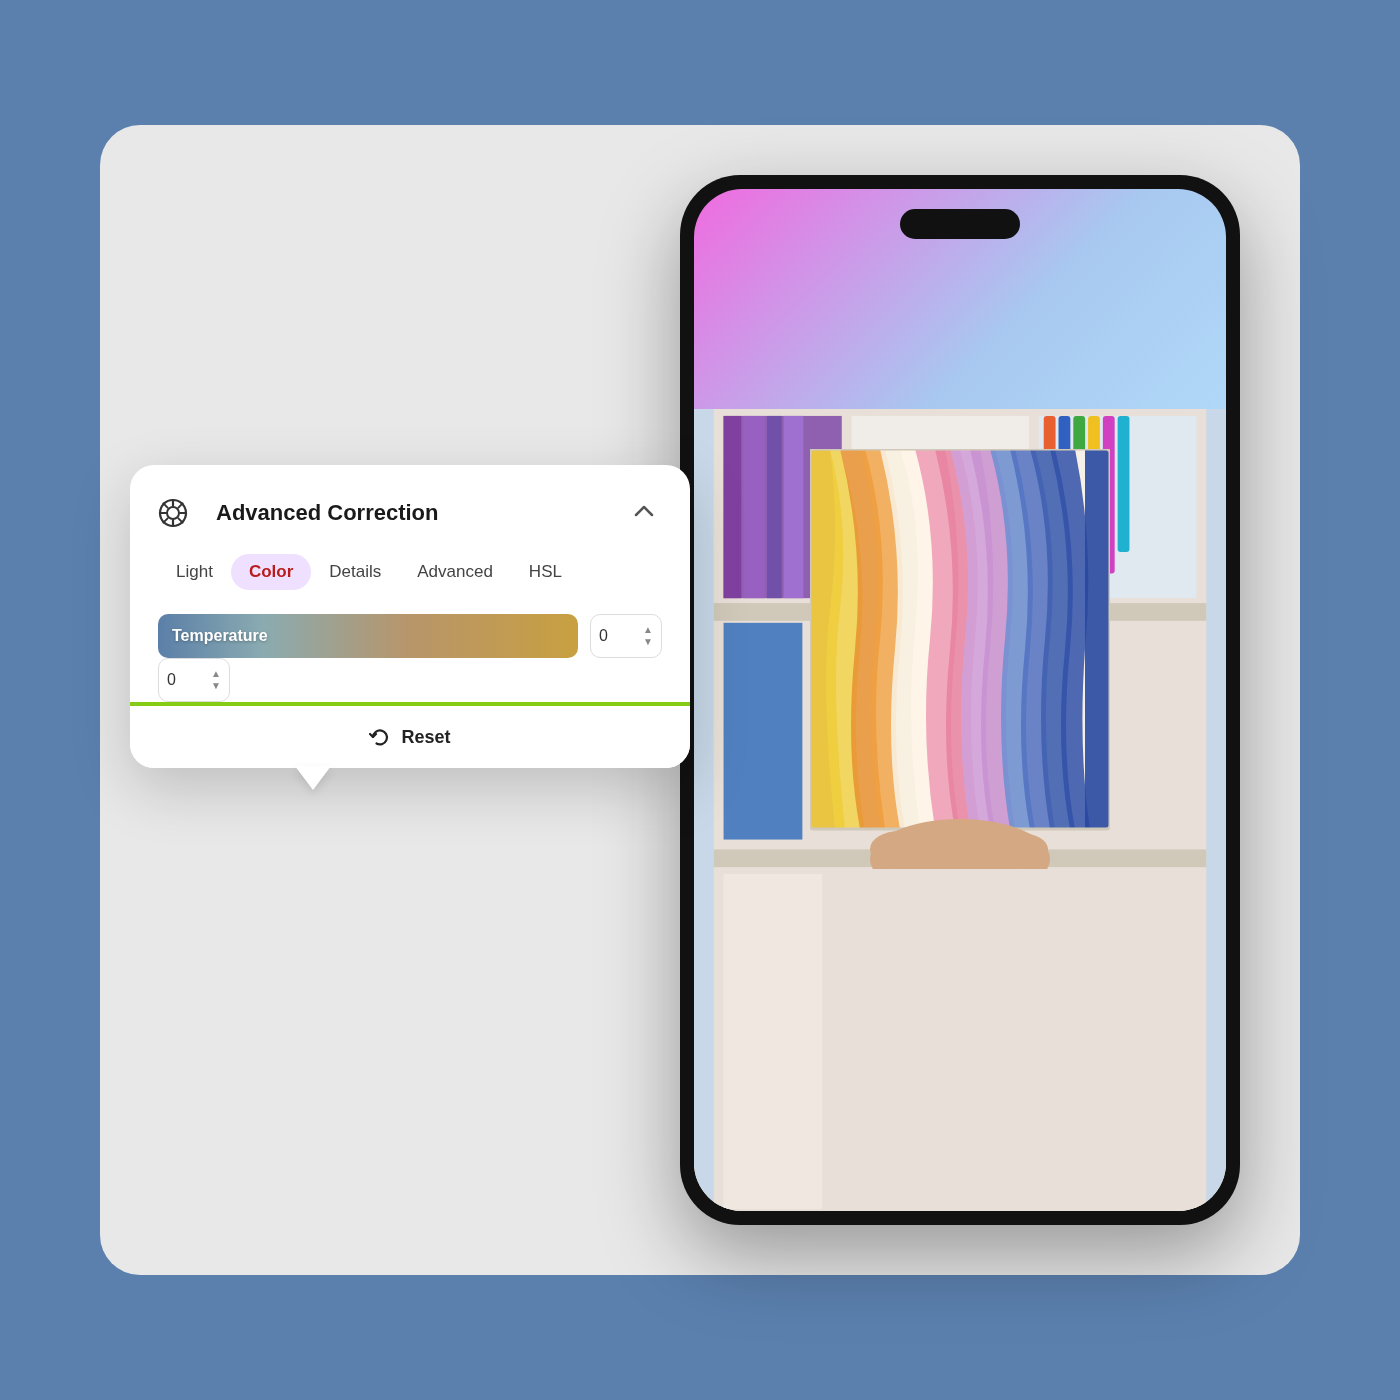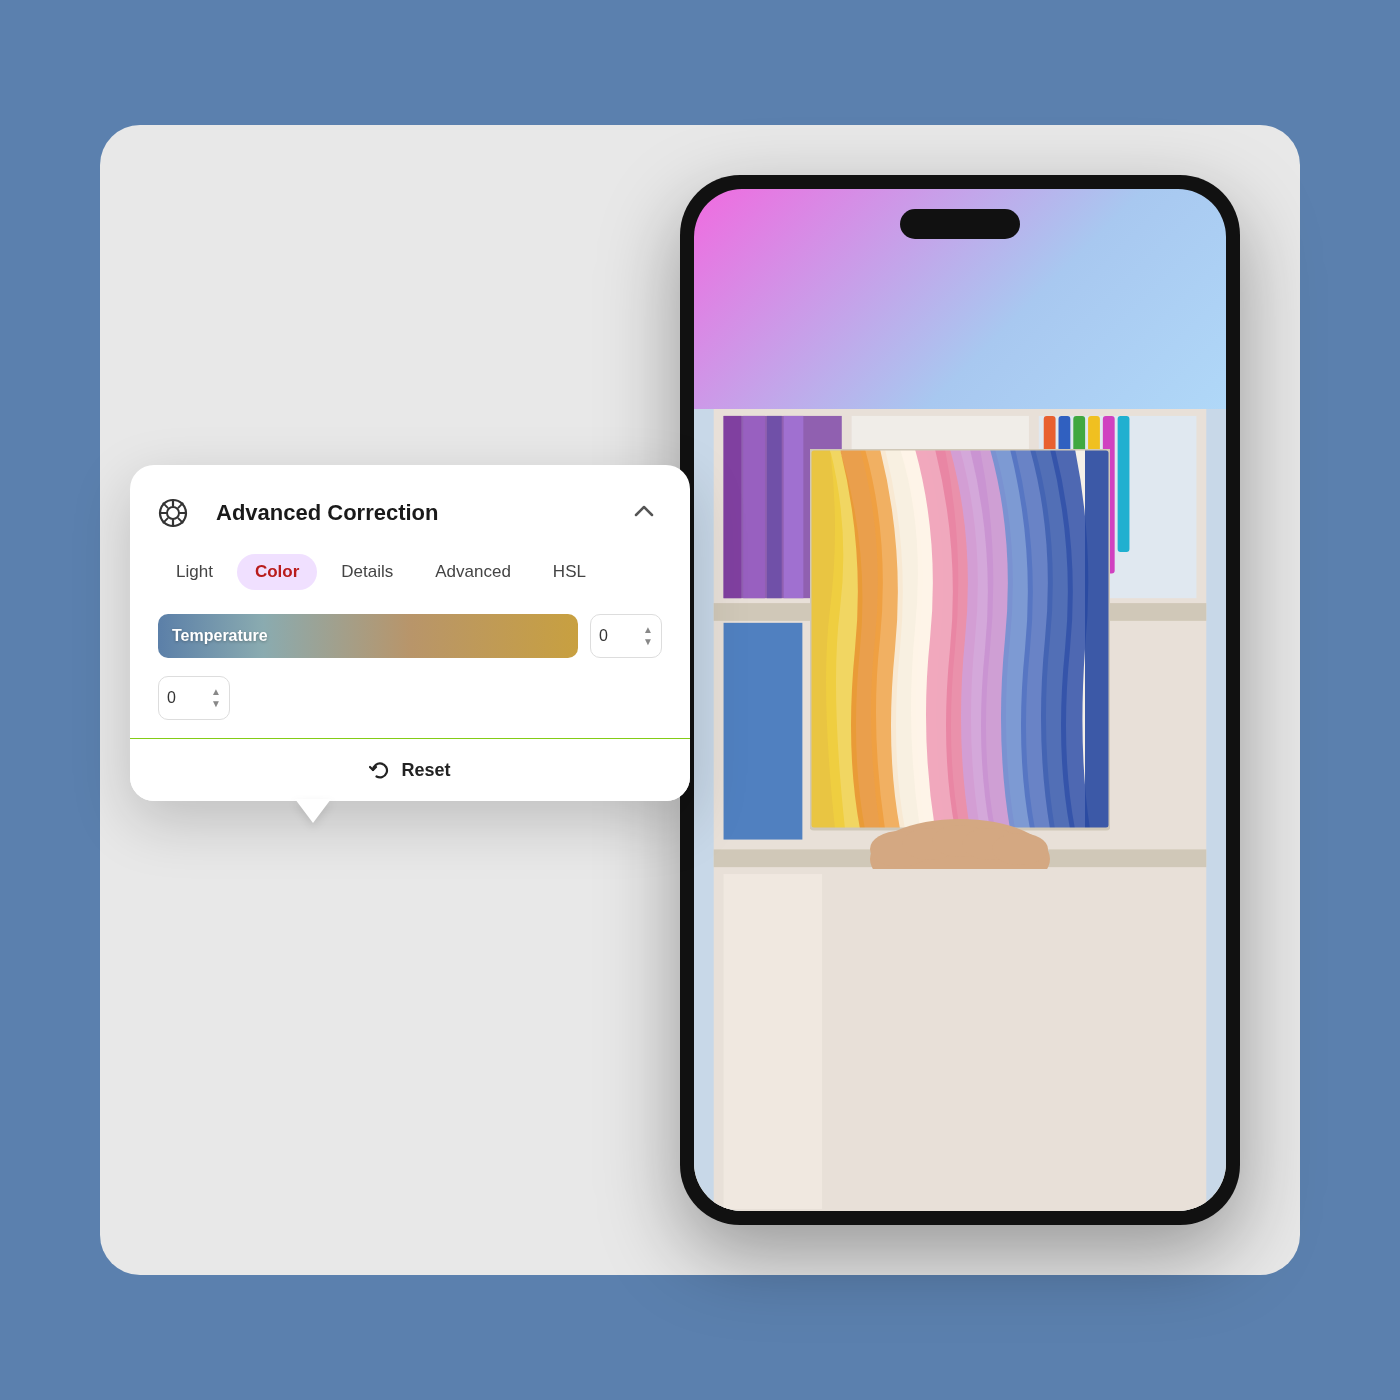--- a/index.html
+++ b/index.html
@@ -123,21 +123,20 @@
 
     .chevron-up {
       width: 28px;
       height: 28px;
       color: #555;
     }
 
     
     .tabs {
       display: flex;
-      gap: 6px;
       margin-bottom: 24px;
       flex-wrap: nowrap;
     }
 
     .tab {
       padding: 8px 18px;
       border-radius: 20px;
       font-size: 17px;
       font-weight: 500;
       cursor: pointer;
@@ -147,21 +146,20 @@
     }
 
     .tab.active {
       background: #f0e0ff;
       color: #b91c1c;
       font-weight: 700;
     }
 
     
     .slider-row {
-      margin-bottom: 18px;
     }
 
     .slider-container {
       display: flex;
       align-items: center;
       gap: 12px;
     }
 
     .slider-track {
       flex: 1;
@@ -224,21 +222,21 @@
     
     .reset-button-wrapper {
       margin: 0 -28px;
       padding: 0;
     }
 
     .reset-button {
       width: 100%;
       padding: 20px;
       border: none;
-      border-top: 1px solid #84cc16;
+      border-top: 4px solid #84cc16;
       background: #fff;
       border-radius: 0 0 24px 24px;
       font-size: 18px;
       font-weight: 600;
       color: #222;
       cursor: pointer;
       display: flex;
       align-items: center;
       justify-content: center;
       gap: 10px;

